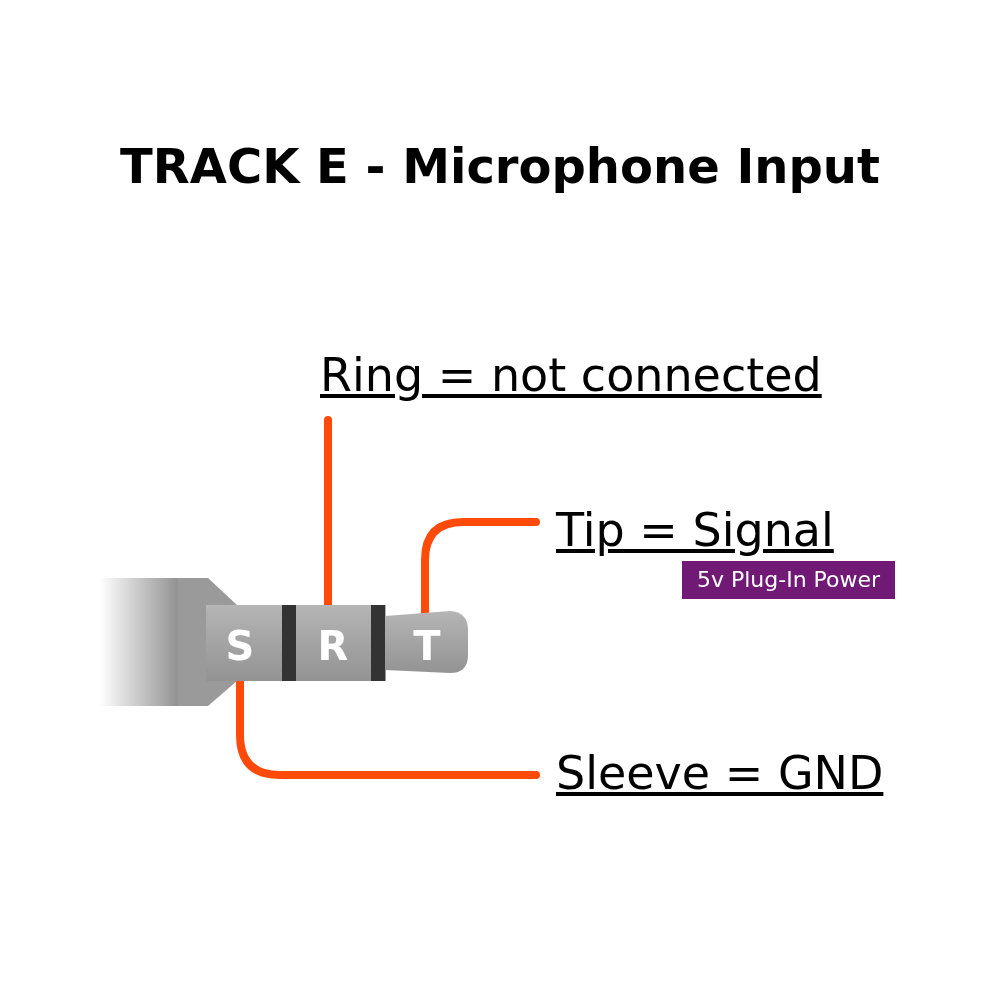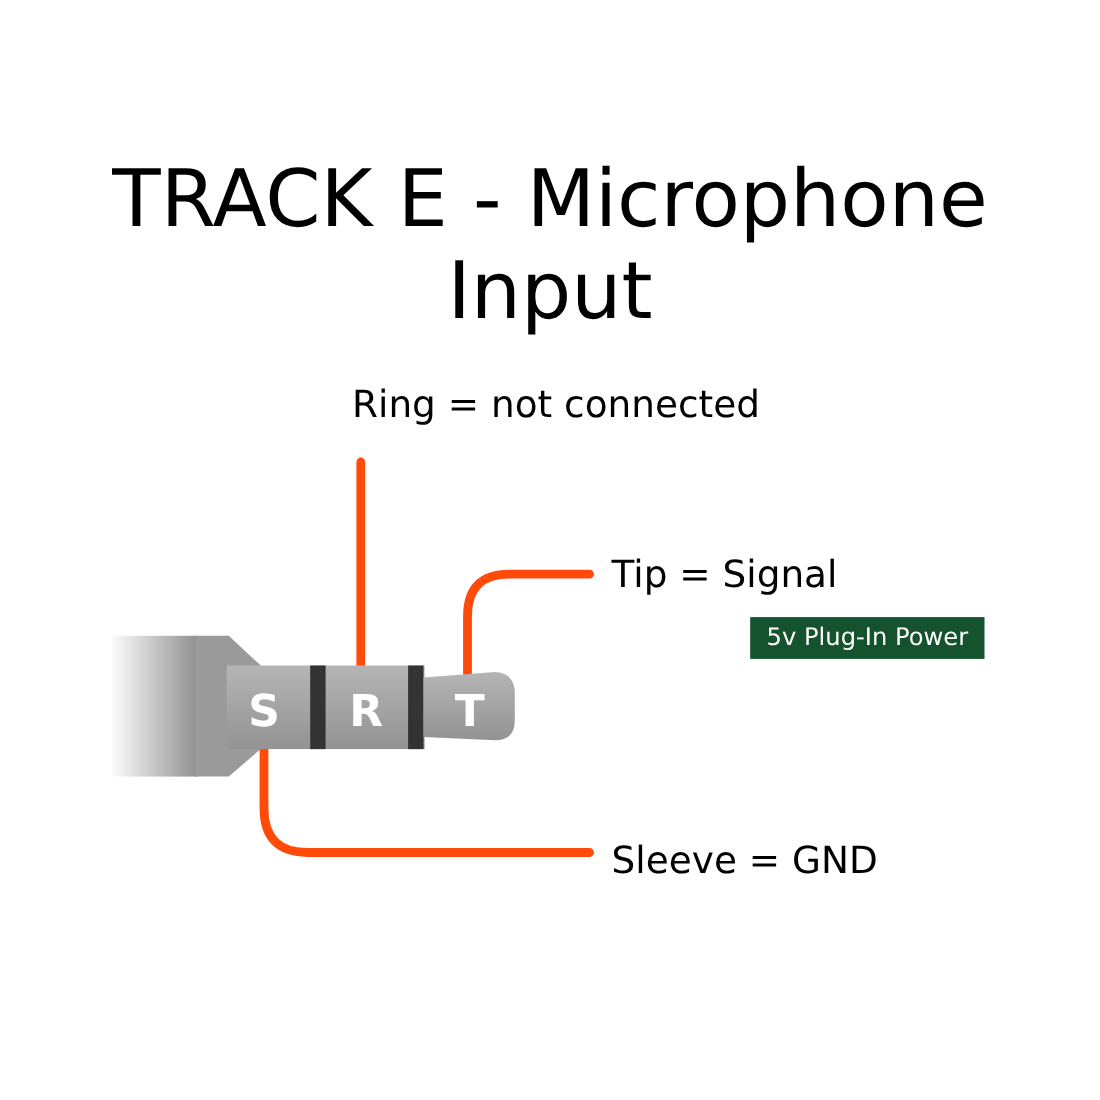--- a/index.html
+++ b/index.html
@@ -1,22 +1,22 @@
 <!DOCTYPE html>
 <html><head>
 <meta charset="utf-8">
 <style>
   html,body{margin:0;padding:0;background:#ffffff;}
   body{width:1000px;height:1000px;position:relative;overflow:hidden;font-family:"DejaVu Sans","Liberation Sans",sans-serif;color:#000;}
-  .title{position:absolute;left:0;top:138px;width:1000px;text-align:center;font-size:72px;font-weight:normal;letter-spacing:0px;}
-  .label{position:absolute;font-size:34px;white-space:nowrap;}
+  .title{position:absolute;left:0;top:138px;width:1000px;text-align:center;font-size:48px;font-weight:bold;letter-spacing:0px;}
+  .label{position:absolute;font-size:46px;white-space:nowrap;text-decoration:underline;}
   .ring-label{left:320px;top:348px;}
   .tip-label{left:556px;top:503px;}
-  .sleeve-label{left:556px;top:746px;margin-top:17px;}
-  .badge{position:absolute;left:682px;top:561px;width:213px;height:38px;background:#14532d;color:#fff;font-size:22px;line-height:38px;text-align:center;}
+  .sleeve-label{left:556px;top:746px;}
+  .badge{position:absolute;left:682px;top:561px;width:213px;height:38px;background:#701a75;color:#fff;font-size:22px;line-height:38px;text-align:center;}
   svg{position:absolute;left:0;top:0;}
   .jack-letter{font-family:"DejaVu Sans","Liberation Sans",sans-serif;font-weight:bold;font-size:40px;fill:#ffffff;}
 </style>
 </head>
 <body>
 
 <div class="title">TRACK E - Microphone Input</div>
 
 <svg width="1000" height="1000">
   <defs>

